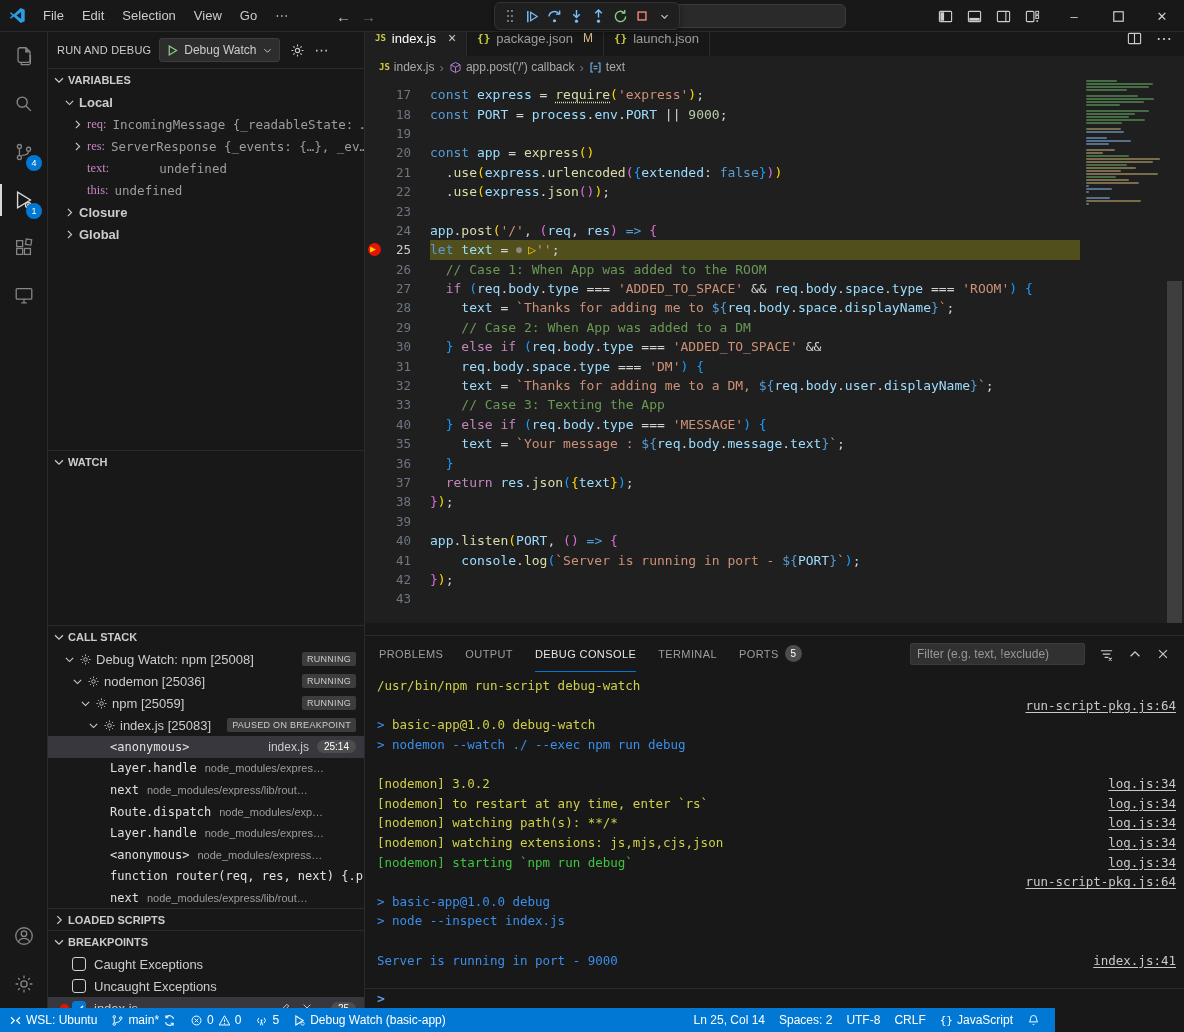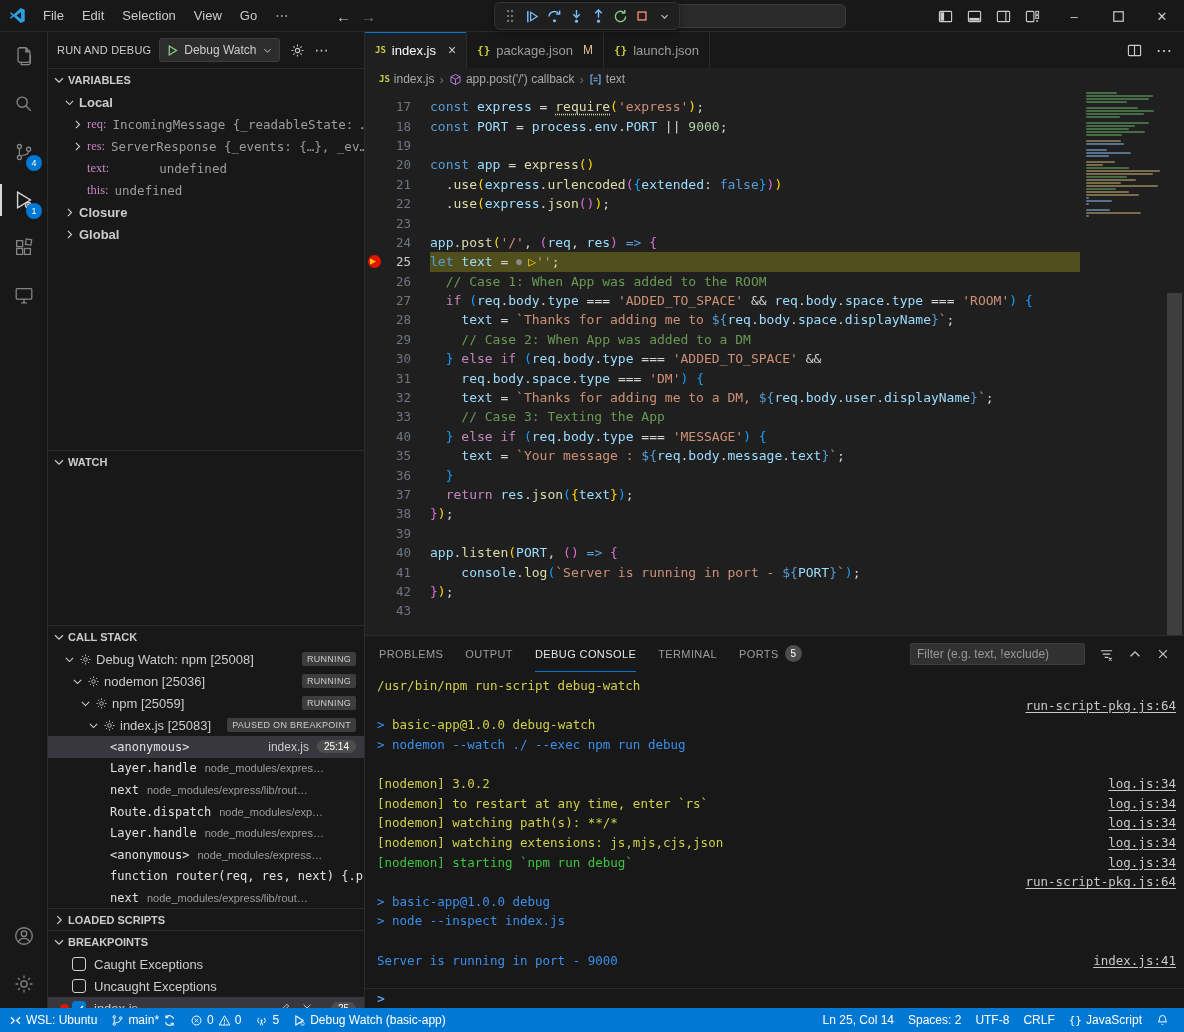--- a/index.html
+++ b/index.html
@@ -77,21 +77,21 @@
 
   .bp-row { height:22px; display:flex; align-items:center; padding:0 8px 0 8px; font-size:13px; color:#cccccc; }
   .bp-row.selected { background:#37373d; }
   .bp-dot-col { width:16px; flex:none; display:flex; justify-content:center; }
   .bp-reddot { width:9px; height:9px; border-radius:50%; background:#e51400; }
   .cb { width:14px; height:14px; border:1.4px solid #d0d0d0; border-radius:3px; margin-right:8px; flex:none; background:transparent; }
   .cb.checked { background:#0078d4; border-color:#0078d4; display:flex; align-items:center; justify-content:center; }
   .bp-actions { margin-left:auto; display:flex; align-items:center; gap:10px; color:#cccccc; }
 
   
-  #editor { position:absolute; left:365px; top:32px; width:819px; height:603px; background:#1f1f1f; }
+  #editor { position:absolute; left:365px; top:20px; width:819px; height:603px; background:#1f1f1f; }
   #tabbar { position:absolute; left:0; top:0; width:100%; height:36px; background:#181818; display:flex; }
   .tab { height:36px; display:flex; align-items:center; padding:0 10px; gap:6px; font-size:13px; color:#9d9d9d;
     background:#181818; border-right:1px solid #2b2b2b; position:relative; }
   .tab.active { background:#1f1f1f; color:#ffffff; }
   .tab.active::before { content:""; position:absolute; left:0; right:0; top:0; height:1px; background:#0078d4; }
   .ficon-js { color:#cbcb41; font-size:9px; font-weight:bold; font-family:"DejaVu Sans Mono", monospace; }
   .ficon-json { color:#cbcb41; font-size:11px; font-weight:bold; font-family:"DejaVu Sans Mono", monospace; }
   .tab-close { color:#cccccc; font-size:14px; margin-left:6px; }
   .tab-mod { color:#e2c08d; font-size:12px; margin-left:4px; }
   #tab-actions { margin-left:auto; display:flex; align-items:center; gap:14px; padding-right:12px; color:#cccccc; }
@@ -139,21 +139,21 @@
   #console { position:absolute; left:0; top:36px; width:100%; bottom:20px; overflow:hidden; padding:4px 8px 0 12px; }
   .con-row { height:19.6px; display:flex; align-items:center; font-family:"DejaVu Sans Mono", monospace; font-size:12.5px; white-space:pre; }
   .con-spacer { flex:1; }
   .con-link { color:#c8c8c8; text-decoration:underline; text-underline-offset:2px; }
   .cy{color:#cfcf4a} .cb2{color:#3b8eea} .cg{color:#3fc43f}
   #console-prompt { position:absolute; left:0; bottom:0; width:100%; height:20px; border-top:1px solid #2b2b2b;
     display:flex; align-items:center; padding-left:12px; color:#5e9ce8; font-family:"DejaVu Sans Mono", monospace;
     font-size:13px; font-weight:bold; }
 
   
-  #statusbar { position:absolute; left:0; top:1008px; width:1184px; height:24px; background:#0078d4; color:#ffffff;
+  #statusbar { position:absolute; left:0; top:1008px; width:1055px; height:24px; background:#0078d4; color:#ffffff;
     display:flex; font-size:12px; z-index:20; }
   .sb-item { display:flex; align-items:center; gap:4px; padding:0 7px; height:24px; }
   .sb-left { display:flex; align-items:center; padding-left:2px; }
   .sb-right { margin-left:auto; display:flex; align-items:center; padding-right:8px; }
   .sb-icon { display:flex; }
 </style>
 </head>
 <body>
 
 <div id="app">

